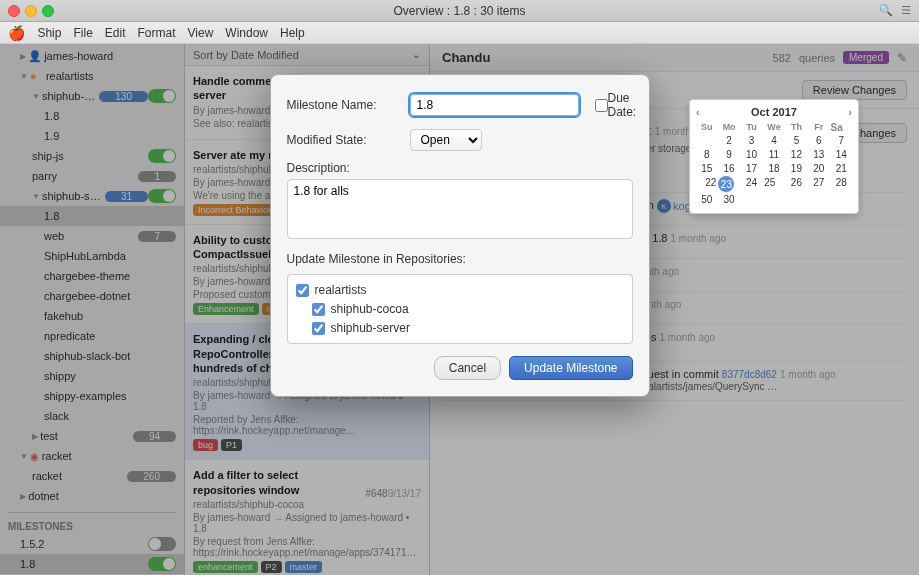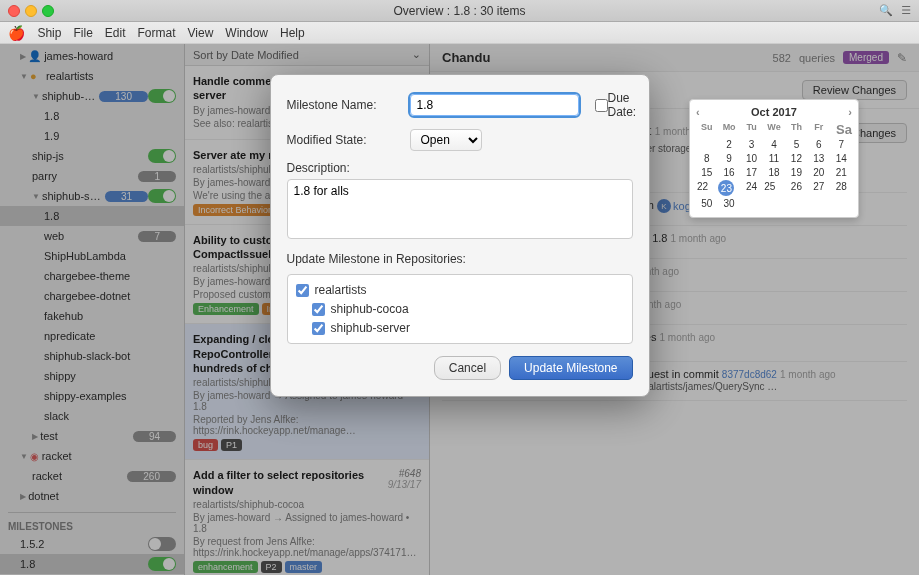--- a/index.html
+++ b/index.html
@@ -585,21 +585,21 @@
       <div class="issue-meta">Reported by Jens Alfke: https://rink.hockeyapp.net/manage…</div>
       <div class="issue-tags">
         <span class="tag tag-red">bug</span>
         <span class="tag tag-dark">P1</span>
       </div>
     </div>
 
     <div class="issue-item">
       <div style="display:flex; justify-content:space-between;">
         <span class="issue-title">Add a filter to select repositories window</span>
-        <span style="display:flex; flex-direction:column; align-items:flex-end; white-space:nowrap; margin-left:6px;font-style:italic;">
+        <span style="display:flex; align-items:flex-end; white-space:nowrap; margin-left:6px;">
           <span class="issue-number">#648</span>
           <span class="issue-date" style="float:none;">9/13/17</span>
         </span>
       </div>
       <div class="issue-meta">realartists/shiphub-cocoa</div>
       <div class="issue-meta">By james-howard → Assigned to james-howard • 1.8</div>
       <div class="issue-meta">By request from Jens Alfke: https://rink.hockeyapp.net/manage/apps/374171…</div>
       <div class="issue-tags">
         <span class="tag tag-green">enhancement</span>
         <span class="tag tag-dark">P2</span>
@@ -796,21 +796,21 @@
         <span>Oct 2017</span>
         <span style="color:#888; cursor:pointer;">›</span>
       </div>
       <div style="display:grid; grid-template-columns:repeat(7,1fr); gap:1px;">
         <span style="text-align:center; font-size:9px; color:#888; font-weight:600;">Su</span>
         <span style="text-align:center; font-size:9px; color:#888; font-weight:600;">Mo</span>
         <span style="text-align:center; font-size:9px; color:#888; font-weight:600;">Tu</span>
         <span style="text-align:center; font-size:9px; color:#888; font-weight:600;">We</span>
         <span style="text-align:center; font-size:9px; color:#888; font-weight:600;">Th</span>
         <span style="text-align:center; font-size:9px; color:#888; font-weight:600;">Fr</span>
-        <span style="text-align:right; font-size:13px; color:#888; font-weight:600;">Sa</span>
+        <span style="text-align:left; font-size:10px; color:#888; font-weight:600;">Sa</span>
 
         <span style="text-align:center; font-size:10px; padding:1px;"></span>
         <span style="text-align:center; font-size:10px; padding:1px; cursor:pointer;">2</span>
         <span style="text-align:center; font-size:10px; padding:1px; cursor:pointer;">3</span>
         <span style="text-align:center; font-size:10px; padding:1px; cursor:pointer;">4</span>
         <span style="text-align:center; font-size:10px; padding:1px; cursor:pointer;">5</span>
         <span style="text-align:center; font-size:10px; padding:1px; cursor:pointer;">6</span>
         <span style="text-align:center; font-size:10px; padding:1px; cursor:pointer;">7</span>
 
         <span style="text-align:center; font-size:10px; padding:1px; cursor:pointer;">8</span>
@@ -822,21 +822,21 @@
         <span style="text-align:center; font-size:10px; padding:1px; cursor:pointer;">14</span>
 
         <span style="text-align:center; font-size:10px; padding:1px; cursor:pointer;">15</span>
         <span style="text-align:center; font-size:10px; padding:1px; cursor:pointer;">16</span>
         <span style="text-align:center; font-size:10px; padding:1px; cursor:pointer;">17</span>
         <span style="text-align:center; font-size:10px; padding:1px; cursor:pointer;">18</span>
         <span style="text-align:center; font-size:10px; padding:1px; cursor:pointer;">19</span>
         <span style="text-align:center; font-size:10px; padding:1px; cursor:pointer;">20</span>
         <span style="text-align:center; font-size:10px; padding:1px; cursor:pointer;">21</span>
 
-        <span style="text-align:left; font-size:10px; padding:1px; cursor:pointer;">22</span>
+        <span style="text-align:right; font-size:10px; padding:1px; cursor:pointer;">22</span>
         <span style="text-align:center; font-size:10px; padding:2px; cursor:pointer; background:#5b8dd6; color:#fff; border-radius:50%; width:16px; height:16px; display:inline-flex; align-items:center; justify-content:center;">23</span>
         <span style="text-align:center; font-size:10px; padding:1px; cursor:pointer;">24</span>
         <span style="font-size:10px; padding:1px; cursor:pointer;">25</span>
         <span style="text-align:center; font-size:10px; padding:1px; cursor:pointer;">26</span>
         <span style="text-align:center; font-size:10px; padding:1px; cursor:pointer;">27</span>
         <span style="text-align:center; font-size:10px; padding:1px; cursor:pointer;">28</span>
 
         <span style="text-align:center; font-size:10px; padding:1px; cursor:pointer;">50</span>
         <span style="text-align:center; font-size:10px; padding:1px; cursor:pointer;">30</span>
         <span style="text-align:center; font-size:10px;"></span>

